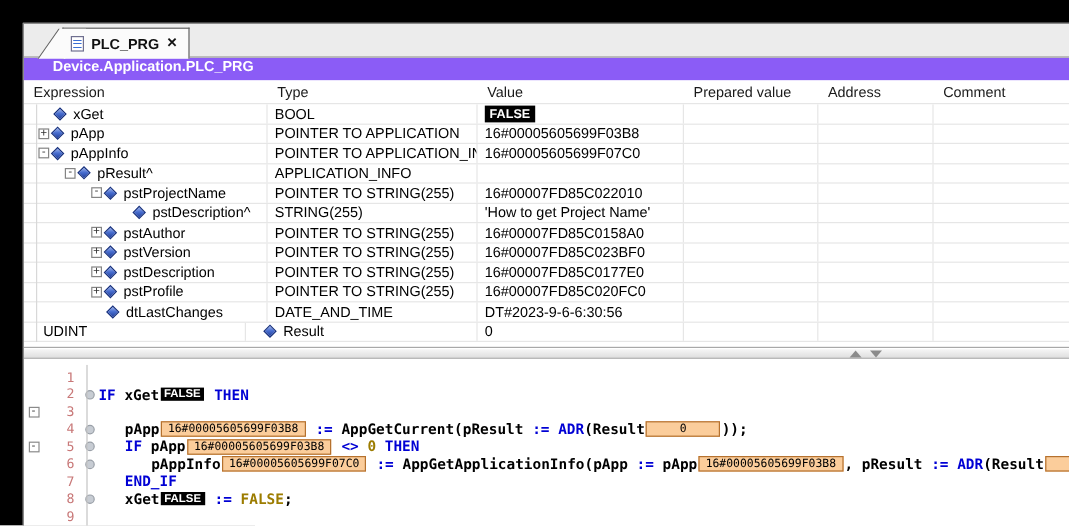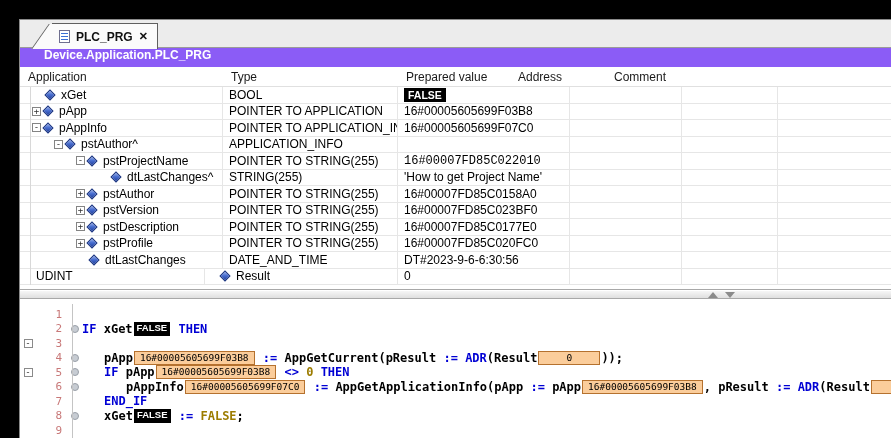--- a/index.html
+++ b/index.html
@@ -59,21 +59,21 @@
   .cline { display:flex; height:14.5px; align-items:center; }
   .fold { width:16px; flex:none; display:flex; justify-content:center; }
   .foldbox { width:9px; height:9px; border:1px solid #8a8a8a; background:#fff; font-size:9px;
              line-height:7px; text-align:center; color:#333; font-weight:normal; }
   .lnum { width:32px; flex:none; text-align:right; padding-right:6px; font-size:11px;
           font-weight:normal; color:#c87878; }
   .lnum.strong { color:#cc3b3b; }
   .bul { width:14px; flex:none; display:flex; justify-content:center; align-items:center; }
   .dot { width:8px; height:8px; border-radius:50%; background:#c7ccd3; border:1px solid #9aa0a8; }
   .dot.light { background:#e3e3e3; border-color:#bdbdbd; }
-  .ccontent { display:flex; white-space:pre; }
+  .ccontent { display:flex; align-items:center; white-space:pre; }
   .kw { color:#0000d4; }
   .pl { color:#000; }
   .ct { color:#9c7c00; }
   .vb { background:#fbcd9b; border:1px solid #b5712e; color:#000; font-size:9.5px; font-weight:normal;
         padding:0 5px; line-height:11px; margin:0 1px; }
   .v0 { background:#fbcd9b; border:1px solid #b5712e; color:#000; font-size:9.5px; font-weight:normal;
         width:62px; text-align:center; line-height:11px; display:inline-block; margin:0 1px; }
   .bb { background:#000; color:#fff; font-size:9.5px; font-weight:bold; padding:0 3px; line-height:11px;
         font-family:"Liberation Sans",sans-serif; margin:0 1px; }
   .gb { background:#c9c9c9; border:1px solid #5f5f5f; color:#111; font-size:9.5px; font-weight:normal;
@@ -91,22 +91,23 @@
         <span class="tab-title">PLC_PRG</span>
         <span class="tab-close">✕</span>
       </div>
     </div>
 
     <div class="pathbar">
       <span>Device.Application.PLC_PRG</span>
     </div>
 
     <div class="thead">
-        <div class="hc" style="width: 203px;">Application</div>
+        <div class="hc" style="width: 203px;">Expression</div>
         <div class="hc" style="width: 175px;">Type</div>
+        <div class="hc" style="width: 172px;">Value</div>
         <div class="hc" style="width: 112px;">Prepared value</div>
         <div class="hc" style="width: 96px;">Address</div>
         <div class="hc" style="width: 127px;">Comment</div>
       </div>
     <div class="tbody">
         <div class="trow">
           <div class="tc" style="width: 10px; border-right: none;"></div>
           <div class="tc expr" style="width: 193px;">
             <span style="width: 2px; flex: 0 0 auto;"></span>
             <span style="width: 11px; flex: 0 0 auto;"></span>
@@ -148,49 +149,49 @@
           <div class="tc" style="width: 112px;"></div>
           <div class="tc" style="width: 96px;"></div>
           <div class="tc" style="width: 127px; border-right: none;"></div>
         </div>
         <div class="trow">
           <div class="tc" style="width: 10px; border-right: none;"></div>
           <div class="tc expr" style="width: 193px;">
             <span style="width: 24px; flex: 0 0 auto;"></span>
             <span class="exp">-</span>
             <span class="vicon"></span>
-            <span class="elabel">pstAuthor^</span>
+            <span class="elabel">pResult^</span>
           </div>
           <div class="tc" style="width: 175px;">APPLICATION_INFO</div>
           <div class="tc" style="width: 172px;"></div>
           <div class="tc" style="width: 112px;"></div>
           <div class="tc" style="width: 96px;"></div>
           <div class="tc" style="width: 127px; border-right: none;"></div>
         </div>
         <div class="trow">
           <div class="tc" style="width: 10px; border-right: none;"></div>
           <div class="tc expr" style="width: 193px;">
             <span style="width: 46px; flex: 0 0 auto;"></span>
             <span class="exp">-</span>
             <span class="vicon"></span>
             <span class="elabel">pstProjectName</span>
           </div>
           <div class="tc" style="width: 175px;">POINTER TO STRING(255)</div>
-          <div class="tc" style="width: 172px; font-family: Liberation Mono, monospace;">16#00007FD85C022010</div>
+          <div class="tc" style="width: 172px;">16#00007FD85C022010</div>
           <div class="tc" style="width: 112px;"></div>
           <div class="tc" style="width: 96px;"></div>
           <div class="tc" style="width: 127px; border-right: none;"></div>
         </div>
         <div class="trow">
           <div class="tc" style="width: 10px; border-right: none;"></div>
           <div class="tc expr" style="width: 193px;">
             <span style="width: 68px; flex: 0 0 auto;"></span>
             <span style="width: 11px; flex: 0 0 auto;"></span>
             <span class="vicon"></span>
-            <span class="elabel">dtLastChanges^</span>
+            <span class="elabel">pstDescription^</span>
           </div>
           <div class="tc" style="width: 175px;">STRING(255)</div>
           <div class="tc" style="width: 172px;">'How to get Project Name'</div>
           <div class="tc" style="width: 112px;"></div>
           <div class="tc" style="width: 96px;"></div>
           <div class="tc" style="width: 127px; border-right: none;"></div>
         </div>
         <div class="trow">
           <div class="tc" style="width: 10px; border-right: none;"></div>
           <div class="tc expr" style="width: 193px;">

